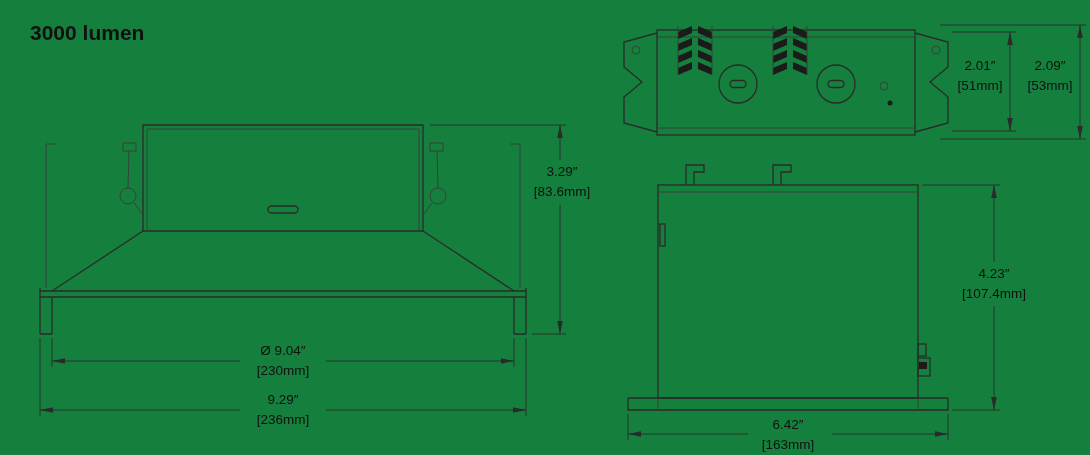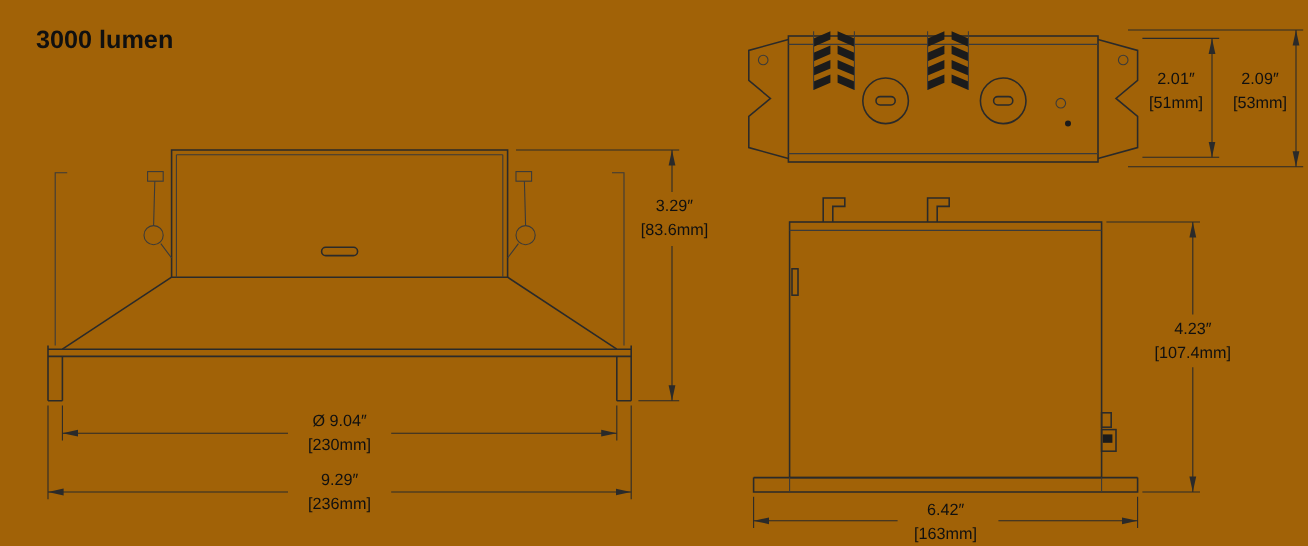--- a/index.html
+++ b/index.html
@@ -1,16 +1,16 @@
 <!DOCTYPE html>
 <html><head>
 <meta charset="utf-8">
 <style>
   html,body{margin:0;padding:0;background:#ffffff;}
-  .sheet{position:relative;width:1090px;height:455px;background:#a16207;overflow:hidden;text-align:right;}
+  .sheet{position:relative;width:1090px;height:455px;background:#15803d;overflow:hidden;text-align:right;}
   svg{display:block;}
   .ln{fill:none;stroke:#2a2a2a;stroke-width:1.3;stroke-linejoin:miter;stroke-linecap:butt;}
   .lt{fill:none;stroke:#3a3a3a;stroke-width:0.9;}
   .dm{fill:none;stroke:#2a2a2a;stroke-width:0.9;}
   .bk{fill:#1b1b1b;stroke:none;}
   text{font-family:"Liberation Sans",sans-serif;fill:#101010;}
   .dt{font-size:13.5px;text-anchor:middle;}
   .ttl{font-size:21px;font-weight:700;}
 </style>
 </head>

